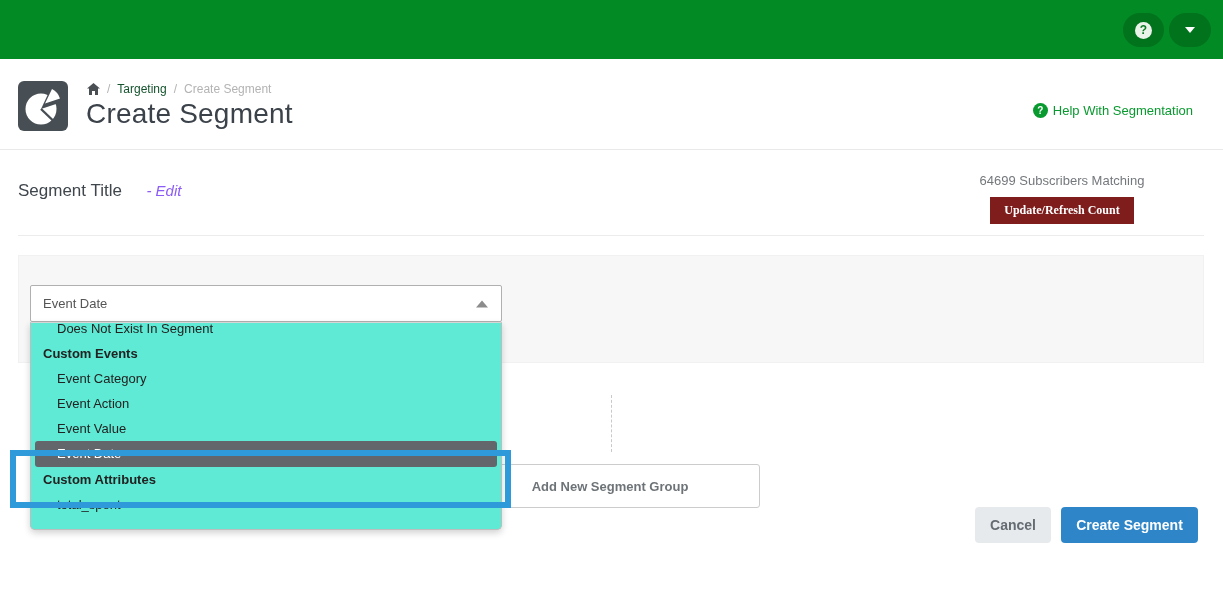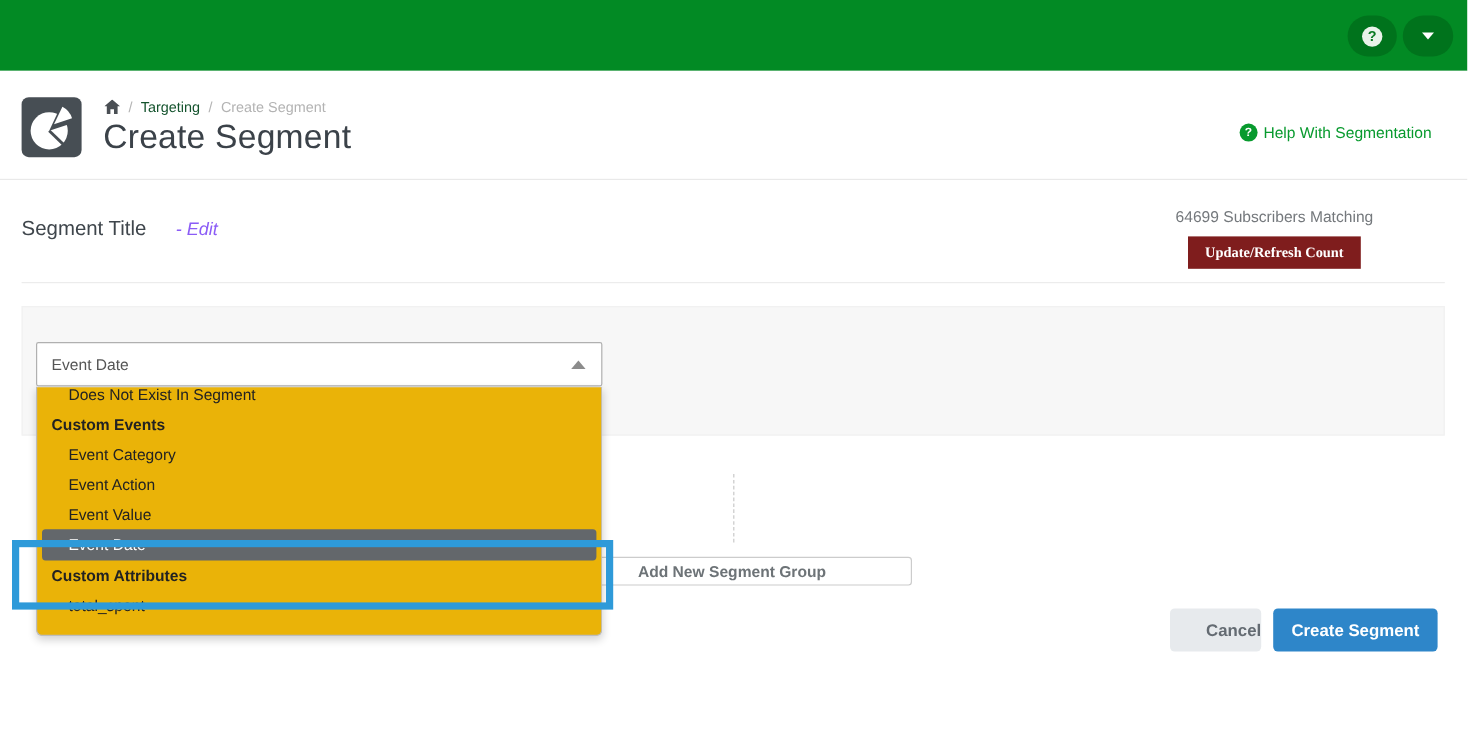--- a/index.html
+++ b/index.html
@@ -122,30 +122,30 @@
     background: none; border: none; cursor: pointer;
     font-family: inherit; font-size: 14px; font-weight: bold; color: #4f5459;
   }
 
   
   .dashed-connector {
     position: absolute; left: 611px; top: 395px; height: 57px; width: 0;
     border-left: 1px dashed #c9c9c9;
   }
   .add-group-btn {
-    position: absolute; left: 460px; top: 464px; width: 300px; height: 24px;
+    position: absolute; left: 460px; top: 464px; width: 300px; height: 44px;
     background: #fff; border: 1px solid #ccc; border-radius: 3px;
     font-family: inherit; font-size: 13px; font-weight: bold; color: #6d7377;
     cursor: pointer; z-index: 2;
   }
 
   
   .dropdown-list {
     position: absolute; left: 30px; top: 322px; width: 472px; height: 208px;
-    background: #eab308; border: 1px solid #bdbdbd; border-top: 1px solid #d6d6d6;
+    background: #5eead4; border: 1px solid #bdbdbd; border-top: 1px solid #d6d6d6;
     border-radius: 0 0 5px 5px; box-shadow: 0 3px 7px rgba(0,0,0,0.18);
     overflow: hidden; z-index: 3;
   }
   .dd-item, .dd-group {
     height: 25px; line-height: 25px; font-size: 13px; color: #222;
     white-space: nowrap; overflow: hidden;
   }
   .dd-item { padding-left: 26px; cursor: pointer; }
   .dd-group { padding-left: 12px; font-weight: bold; cursor: default; }
   .dd-item.first { margin-top: -7px; }
@@ -159,21 +159,20 @@
     position: absolute; left: 10px; top: 450px; width: 501px; height: 58px;
     border: 6px solid #2e9ad9; z-index: 4; pointer-events: none;
   }
 
   
   .cancel-btn {
     position: absolute; left: 975px; top: 507px; width: 76px; height: 36px;
     background: #e7eaed; border: none; border-radius: 4px;
     font-family: inherit; font-size: 14px; font-weight: bold; color: #646b72;
     cursor: pointer;
-    text-align: right;
   }
   .create-btn {
     position: absolute; left: 1061px; top: 507px; width: 137px; height: 36px;
     background: #2e86c9; border: none; border-radius: 4px;
     font-family: inherit; font-size: 14px; font-weight: bold; color: #fff;
     cursor: pointer;
   }
 </style>
 </head>
 <body>

